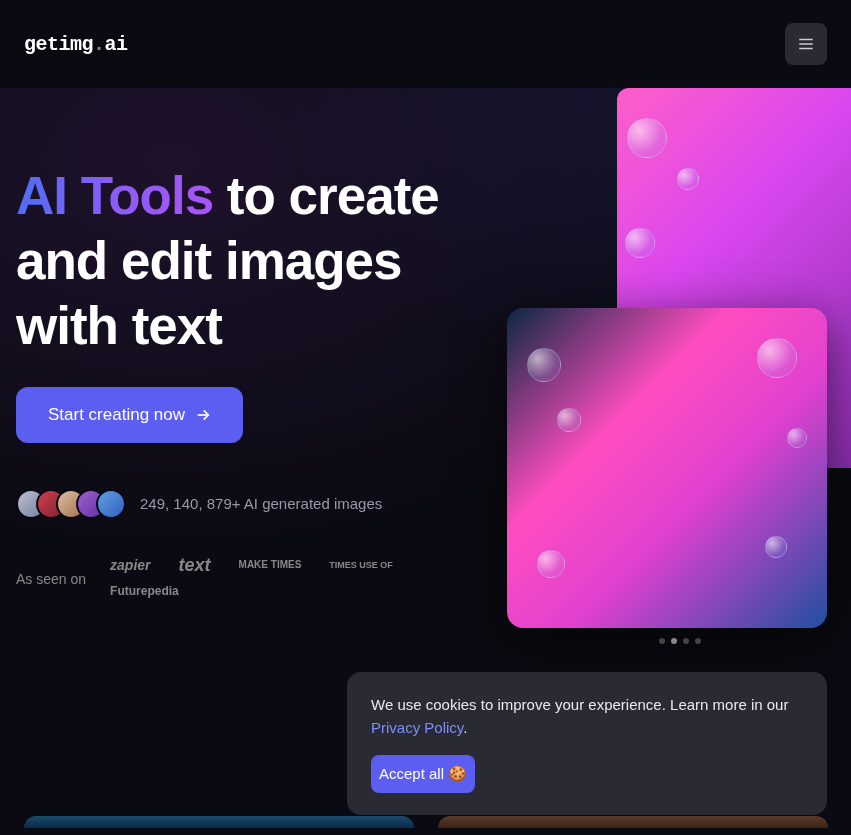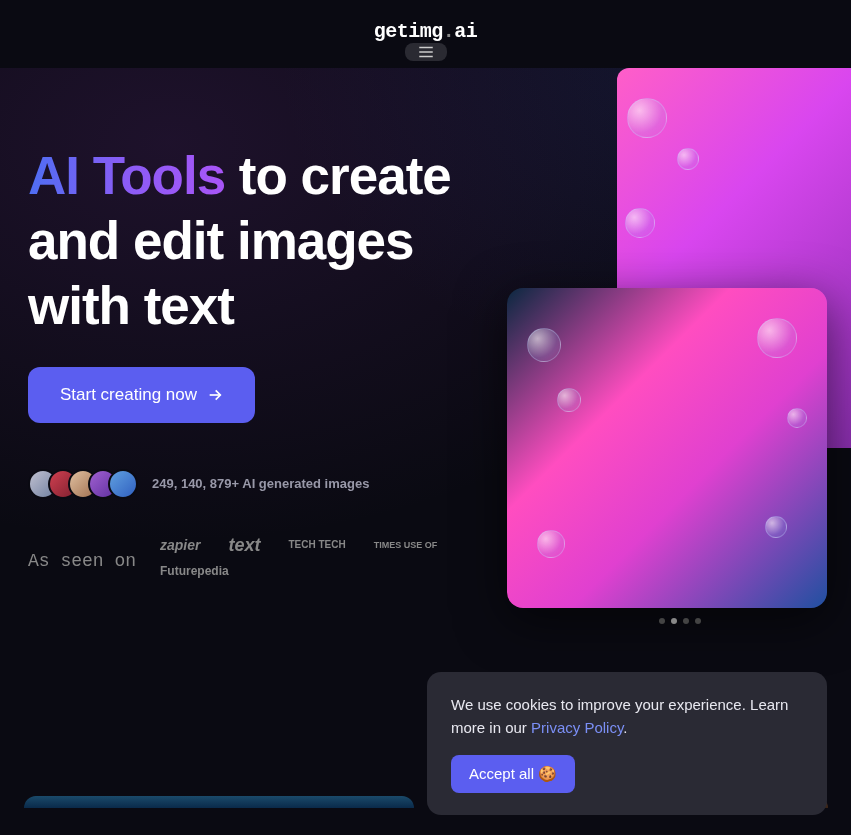--- a/index.html
+++ b/index.html
@@ -10,22 +10,21 @@
   width: 851px;
   height: 835px;
   overflow: hidden;
   position: relative;
 }
 .header {
   display: flex;
   justify-content: space-between;
   align-items: center;
   padding: 20px 24px;
-  height: 68px;
-  flex-direction: column;
+  height: 88px;
 }
 .logo {
   font-family: 'Courier New', monospace;
   font-size: 20px;
   font-weight: bold;
   letter-spacing: -0.5px;
 }
 .logo-dot { color: #888; }
 .menu-btn {
   width: 42px;
@@ -34,21 +33,21 @@
   border: none;
   border-radius: 8px;
   display: flex;
   align-items: center;
   justify-content: center;
   cursor: pointer;
 }
 .menu-btn svg { width: 18px; height: 18px; }
 .hero {
   position: relative;
-  padding: 75px 24px 24px 28px;
+  padding: 75px 24px 24px 16px;
   min-height: 740px;
   background: radial-gradient(ellipse 600px 400px at 20% 10%, rgba(90,40,120,0.25), transparent),
               radial-gradient(ellipse 400px 300px at 80% 0%, rgba(40,60,140,0.2), transparent);
 }
 .hero-content {
   max-width: 480px;
   position: relative;
   z-index: 2;
 }
 h1 {
@@ -107,34 +106,32 @@
   margin-left: -10px;
 }
 .avatar:first-child { margin-left: 0; }
 .avatar:nth-child(1){background:linear-gradient(135deg,#c0c0d0,#7080a0);}
 .avatar:nth-child(2){background:linear-gradient(135deg,#d04050,#802030);}
 .avatar:nth-child(3){background:linear-gradient(135deg,#e0c0a0,#a07050);}
 .avatar:nth-child(4){background:linear-gradient(135deg,#a060d0,#6030a0);}
 .avatar:nth-child(5){background:linear-gradient(135deg,#60a0e0,#3060c0);}
 .proof-text {
   color: #9898a8;
-  font-size: 13px;
-  font-weight: bold;
+  font-size: 15px;
 }
 .seen-on {
   display: flex;
   align-items: flex-start;
   gap: 24px;
   margin-top: 36px;
 }
 .seen-label {
   color: #888;
-  font-size: 18px;
+  font-size: 14px;
   padding-top: 16px;
-  font-family: Liberation Mono, monospace;
 }
 .logos {
   display: flex;
   flex-wrap: wrap;
   gap: 8px 28px;
   align-items: center;
   max-width: 320px;
 }
 .brand-logo {
   color: #888;
@@ -181,41 +178,41 @@
 .dot {
   width: 6px; height: 6px;
   border-radius: 50%;
   background: #444;
 }
 .dot.active { background: #888; }
 .cookie-banner {
   position: absolute;
   bottom: 20px;
   right: 24px;
-  width: 400px;
+  width: 480px;
   background: #2a2a34;
   border-radius: 14px;
   padding: 22px 24px;
   z-index: 10;
 }
 .cookie-text {
   font-size: 15px;
   line-height: 1.5;
   margin-bottom: 16px;
   color: #e8e8f0;
 }
 .cookie-link {
   color: #7b8ff5;
   text-decoration: none;
 }
 .cookie-btn {
   background: #5b5ef0;
   color: #fff;
   border: none;
-  padding: 10px 18px;
+  padding: 10px 8px;
   border-radius: 8px;
   font-size: 15px;
   cursor: pointer;
 }
 .bottom-cards {
   position: absolute;
   bottom: 0; left: 24px;
   display: flex;
   gap: 24px;
 }
@@ -264,21 +261,21 @@
         <div class="avatar"></div>
       </div>
       <div class="proof-text">249, 140, 879+ AI generated images</div>
     </div>
 
     <div class="seen-on">
       <div class="seen-label">As seen on</div>
       <div class="logos">
         <span class="brand-logo" style="font-style:italic">zapier</span>
         <span class="brand-logo" style="font-style:italic;font-size:18px">text</span>
-        <span class="brand-logo" style="font-size:10px;line-height:1">TECH TECH</span>
+        <span class="brand-logo" style="font-size:10px;line-height:1">MAKE TIMES</span>
         <span class="brand-logo" style="font-size:9px;line-height:1">TIMES USE OF</span>
         <span class="brand-logo" style="font-size:12px">Futurepedia</span>
       </div>
     </div>
   </div>
 
   <div class="hero-images">
     <div class="img-back">
       <div class="bubble" style="width:40px;height:40px;left:10px;top:30px"></div>
       <div class="bubble" style="width:22px;height:22px;left:60px;top:80px"></div>

